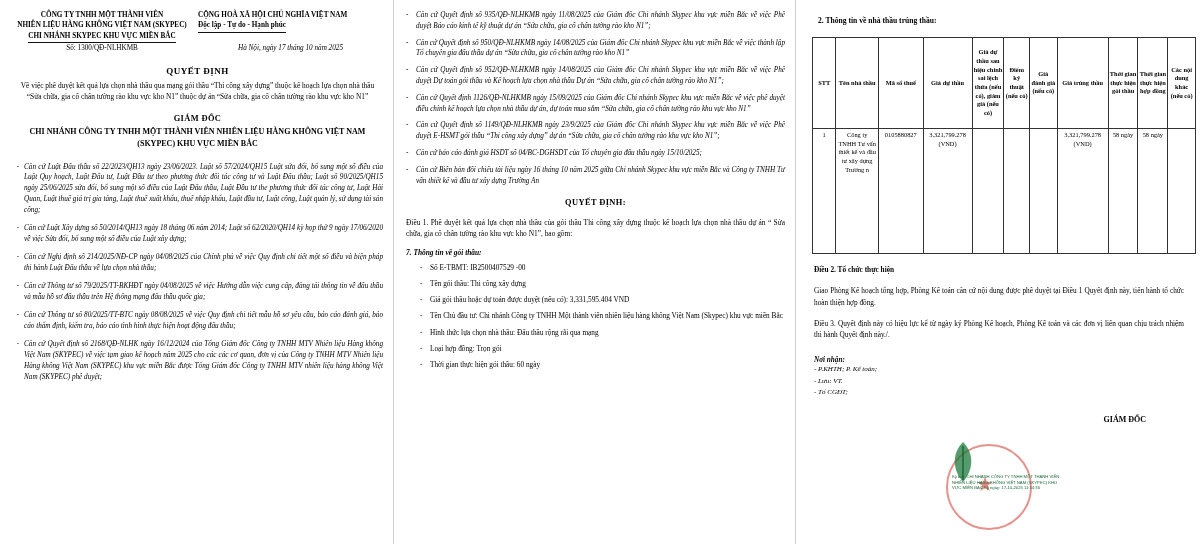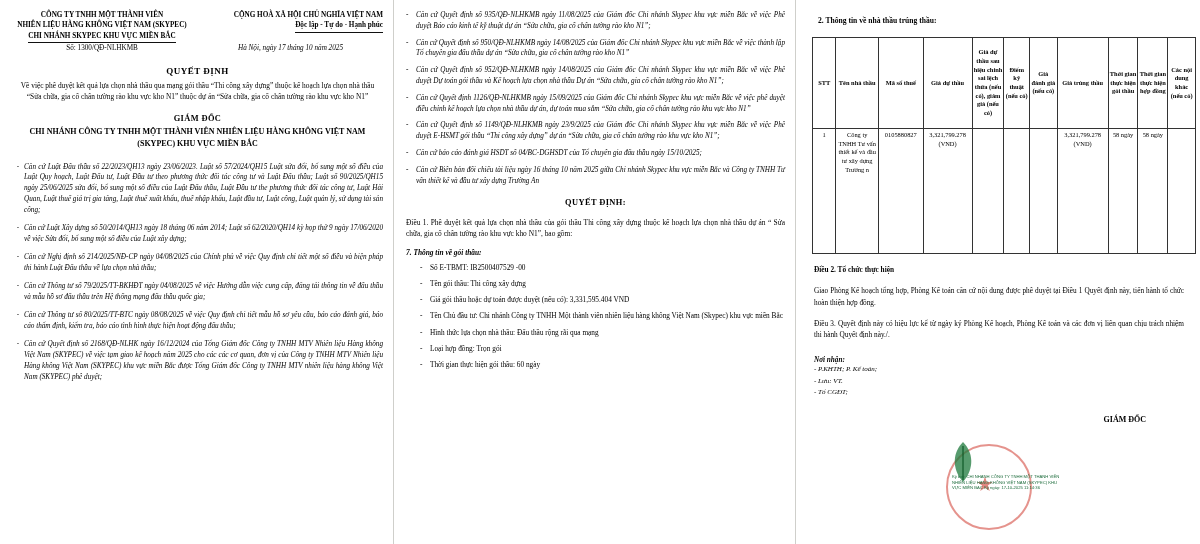--- a/index.html
+++ b/index.html
@@ -20,21 +20,21 @@
     padding:10px 10px 6px 12px;
     position:relative;
   }
   .col1{width:394px;border-right:1px solid #cfcfcb;}
   .col2{width:402px;border-right:1px solid #cfcfcb;}
   .col3{width:404px;}
 
   
   .hdr{display:flex;justify-content:space-between;align-items:flex-start;}
   .hdr-l{width:180px;text-align:center;font-size:7.2px;line-height:1.45;font-weight:bold;}
-  .hdr-r{width:185px;text-align:right;font-size:7.2px;line-height:1.45;font-weight:bold;}
+  .hdr-r{width:185px;text-align:left;font-size:7.2px;line-height:1.45;font-weight:bold;}
   .uline-sm{display:inline-block;border-bottom:1px solid #111;padding-bottom:1px;}
   .sub-line{display:flex;justify-content:space-between;margin-top:1px;font-size:7.2px;}
   .sub-line .l{width:180px;text-align:center;}
   .sub-line .r{width:185px;text-align:center;font-style:italic;}
   .qd-title{text-align:center;font-weight:bold;font-size:9px;margin-top:14px;letter-spacing:.5px;}
   .qd-sub{text-align:center;font-size:7.4px;line-height:1.5;margin-top:4px;padding:0 6px;}
   .gd{text-align:center;font-weight:bold;font-size:8.4px;margin-top:11px;letter-spacing:.4px;}
   .gd2{text-align:center;font-weight:bold;font-size:8px;line-height:1.5;margin-top:3px;}
   .body-list{margin-top:12px;}
   .li{display:flex;font-size:7.2px;line-height:1.52;text-align:justify;margin-bottom:7px;font-style:italic;}

